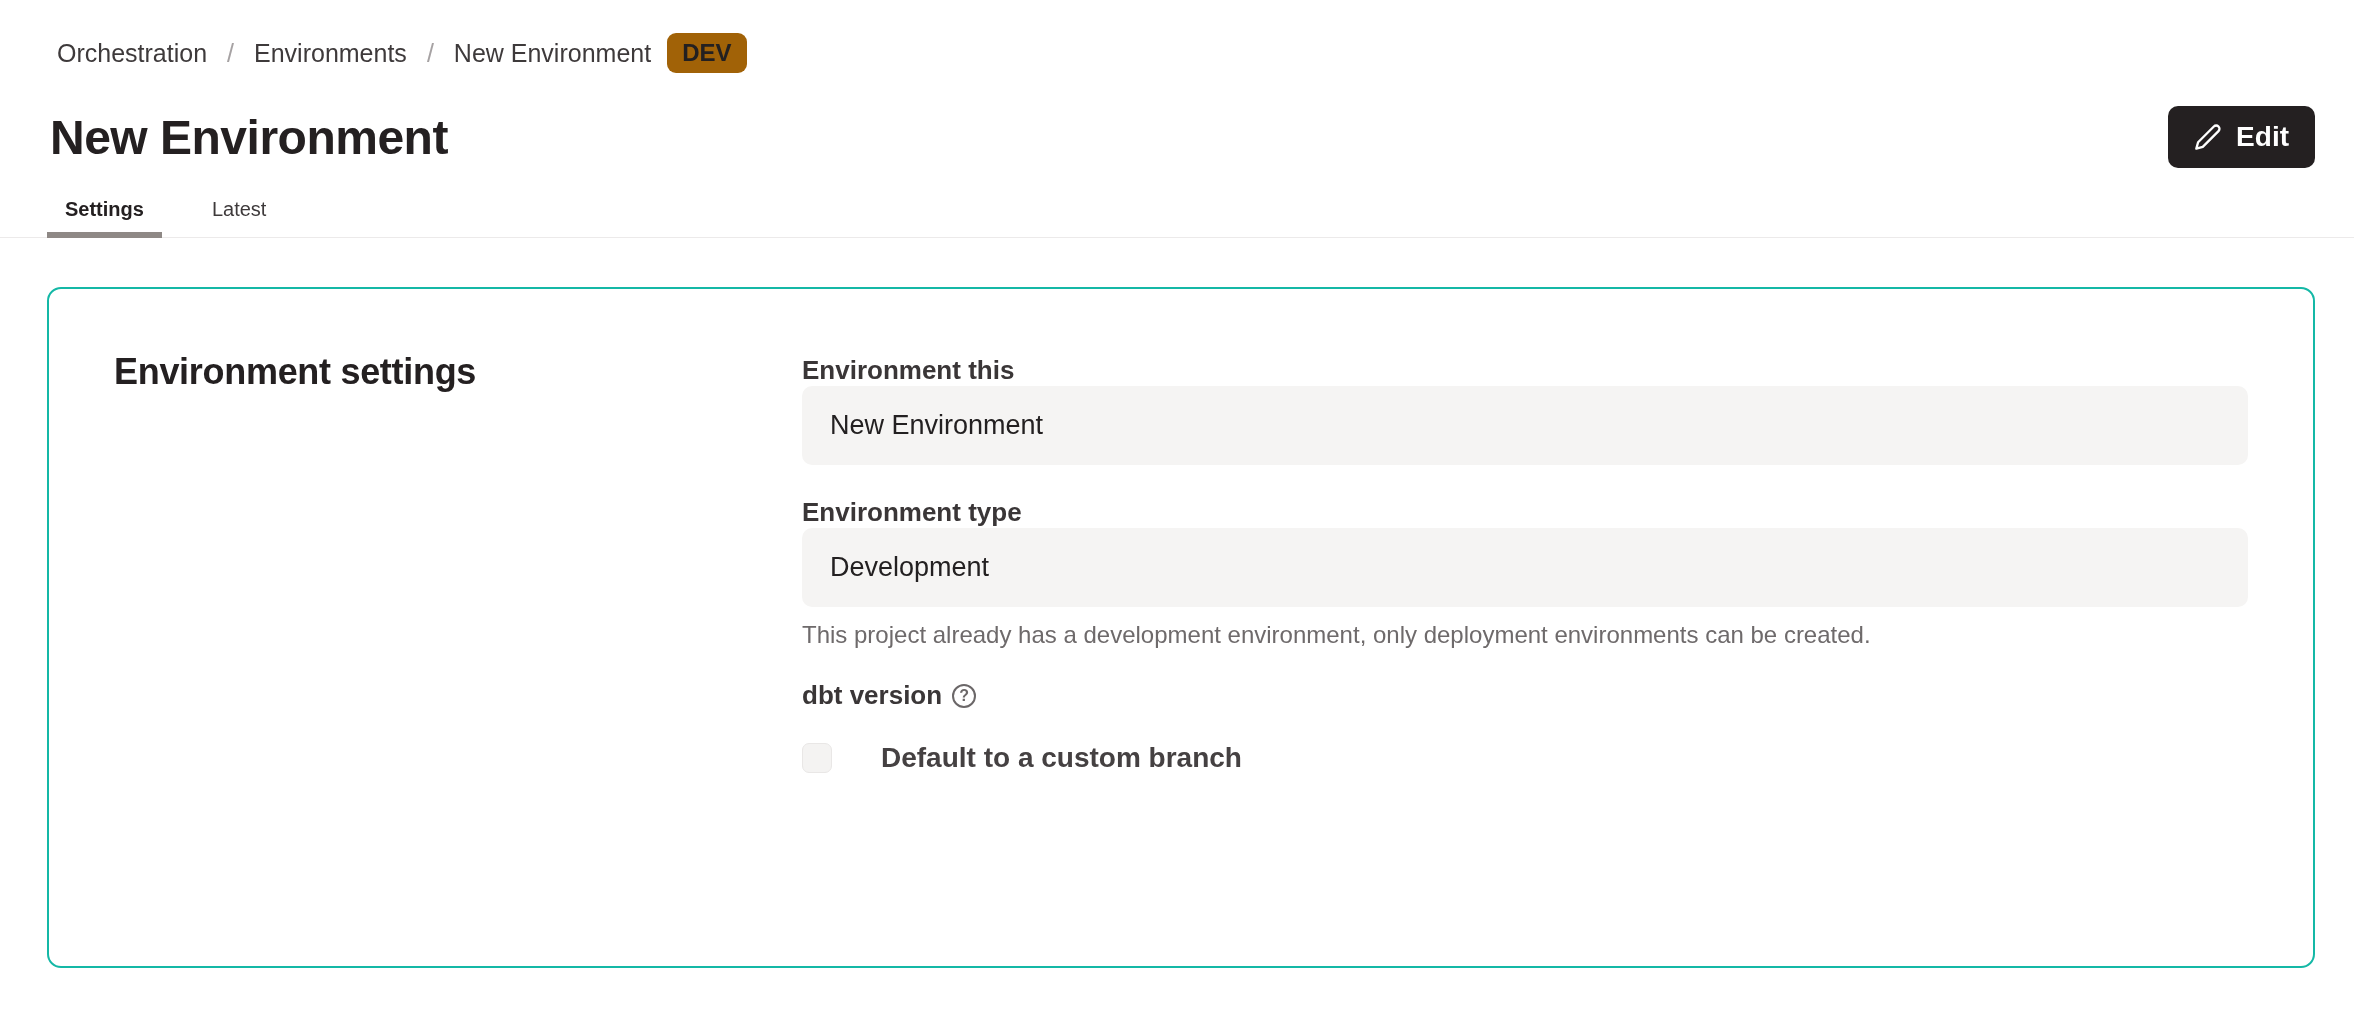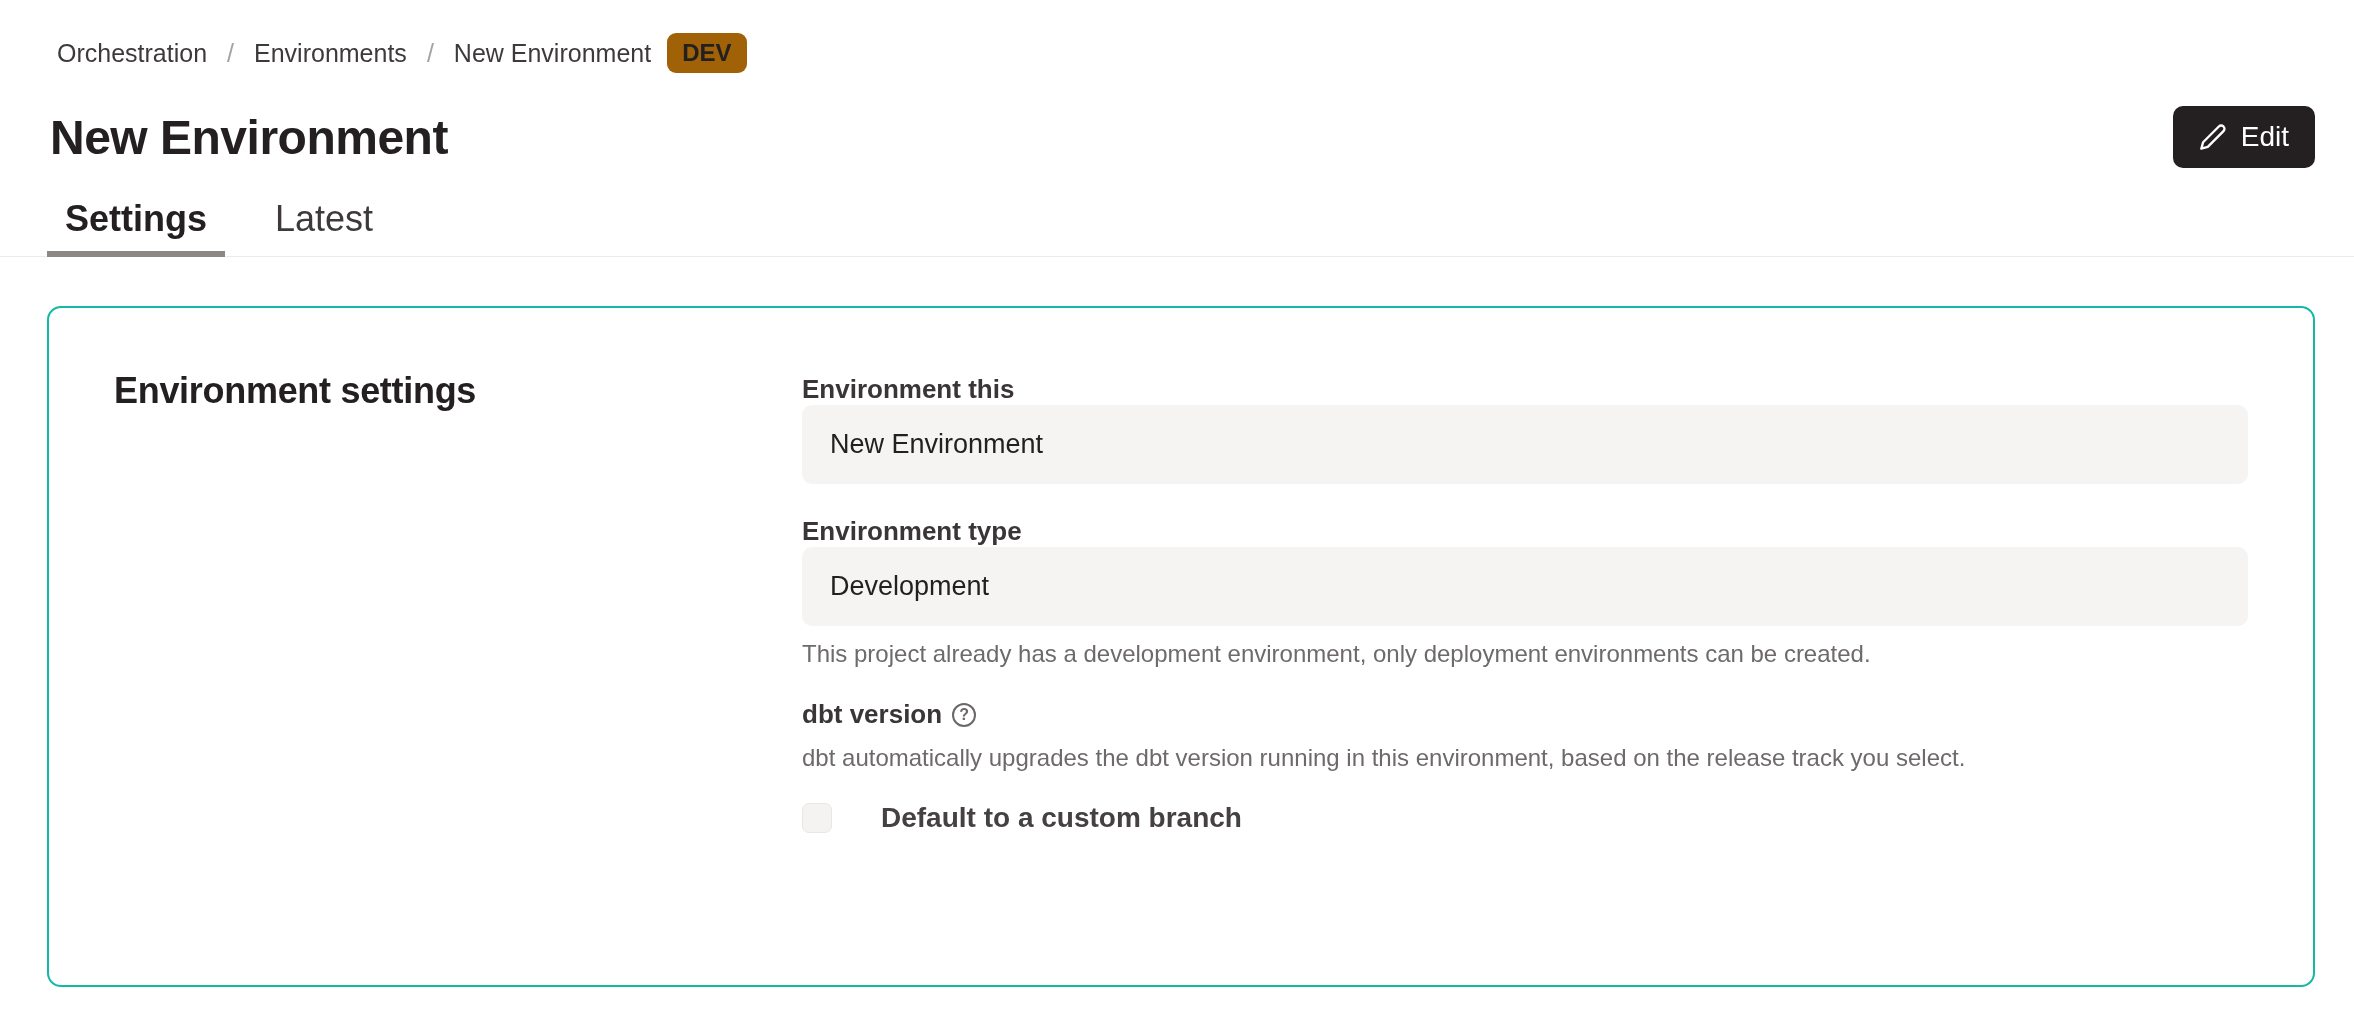--- a/index.html
+++ b/index.html
@@ -20,27 +20,27 @@
   .crumb { cursor:pointer; }
   .crumb-sep { color:#a6a2a3; font-weight:400; }
   .env-badge { background:#a16207; color:#232021; font-size:24px; font-weight:600;
                border-radius:9px; padding:6px 15px; margin-left:-4px; }
 
   
   .header-row { display:flex; align-items:center; justify-content:space-between; margin-top:33px; }
   .page-title { font-size:48px; font-weight:700; color:#242021; margin-left:3px; letter-spacing:-0.5px; }
   .edit-btn { display:flex; align-items:center; gap:14px; background:#242021; color:#ffffff;
               border:none; border-radius:10px; height:62px; padding:0 26px;
-              font-size:28px; font-weight:400; font-family:inherit; cursor:pointer; }
+              font-size:28px; font-weight:700; font-family:inherit; cursor:pointer; }
   .edit-btn svg { width:28px; height:28px; }
 
   
   .tabs-bar { display:flex; gap:32px; margin:20px -39px 0 -47px; padding-left:47px;
               border-bottom:1px solid #eceaea; }
-  .tab { position:relative; padding:10px 18px 16px; font-size:36px; color:#3e3a3b;
+  .tab { position:relative; padding:10px 18px 16px; font-size:20px; color:#3e3a3b;
          font-weight:500; cursor:pointer;text-align:right; }
   .tab.active { color:#242021; font-weight:600; }
   .tab.active::after { content:""; position:absolute; left:0; right:0; bottom:-1px;
                        height:6px; background:#8e8885; }
 
   
   .card { display:flex; margin-top:49px; height:681px; background:#ffffff;
           border:2px solid #14b8a6; border-radius:14px; }
   .card-left { flex:0 0 753px; padding:62px 0 0 65px; }
   .card-heading { font-size:36px; font-weight:700; color:#242021; letter-spacing:-0.3px; }
@@ -118,21 +118,20 @@
           </div>
           <input class="text-input" type="text" readonly="" value="Development" style="">
           <div class="helper-text">This project already has a development environment, only deployment environments can be created.</div>
         </div>
 
         <div class="field-group">
           <div class="field-label">
             <span>dbt version</span>
             <span class="help-icon">?</span>
           </div>
-          <div class="helper-text">dbt automatically upgrades the dbt version running in this environment, based on the release track you select.</div>
         </div>
 
         <div class="checkbox-row">
           <div class="checkbox-box" role="checkbox" aria-checked="false"></div>
           <span class="checkbox-label">Default to a custom branch</span>
         </div>
 
       </div>
     </section>
 

